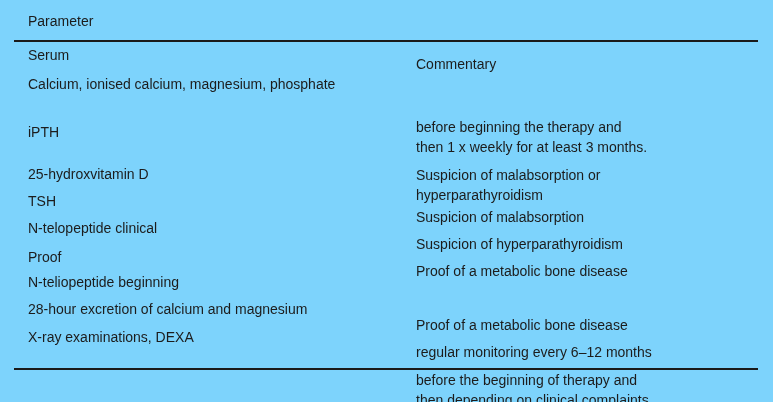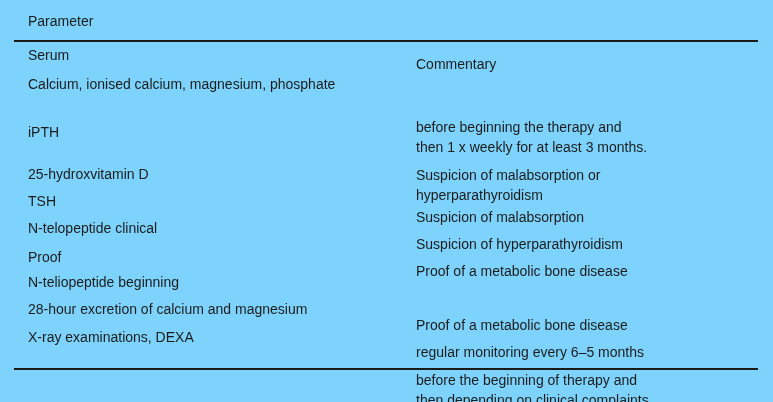--- a/index.html
+++ b/index.html
@@ -64,21 +64,21 @@
 
   <div class="section-title" style="top: 247px;">Proof</div>
 
   <div class="trow" style="top: 272px;">
     <div class="cell-param">N-teliopeptide beginning</div>
     <div class="cell-comm">Proof of a metabolic bone disease</div>
   </div>
 
   <div class="trow" style="top: 299px;">
     <div class="cell-param">28-hour excretion of calcium and magnesium</div>
-    <div class="cell-comm">regular monitoring every 6–5 months</div>
+    <div class="cell-comm">regular monitoring every 6–12 months</div>
   </div>
 
   <div class="trow" style="top: 327px;">
     <div class="cell-param">X-ray examinations, DEXA</div>
     <div class="cell-comm">before the beginning of therapy and
 then depending on clinical complaints</div>
   </div>
 
   <div class="rule" style="top: 368px;"></div>
 

